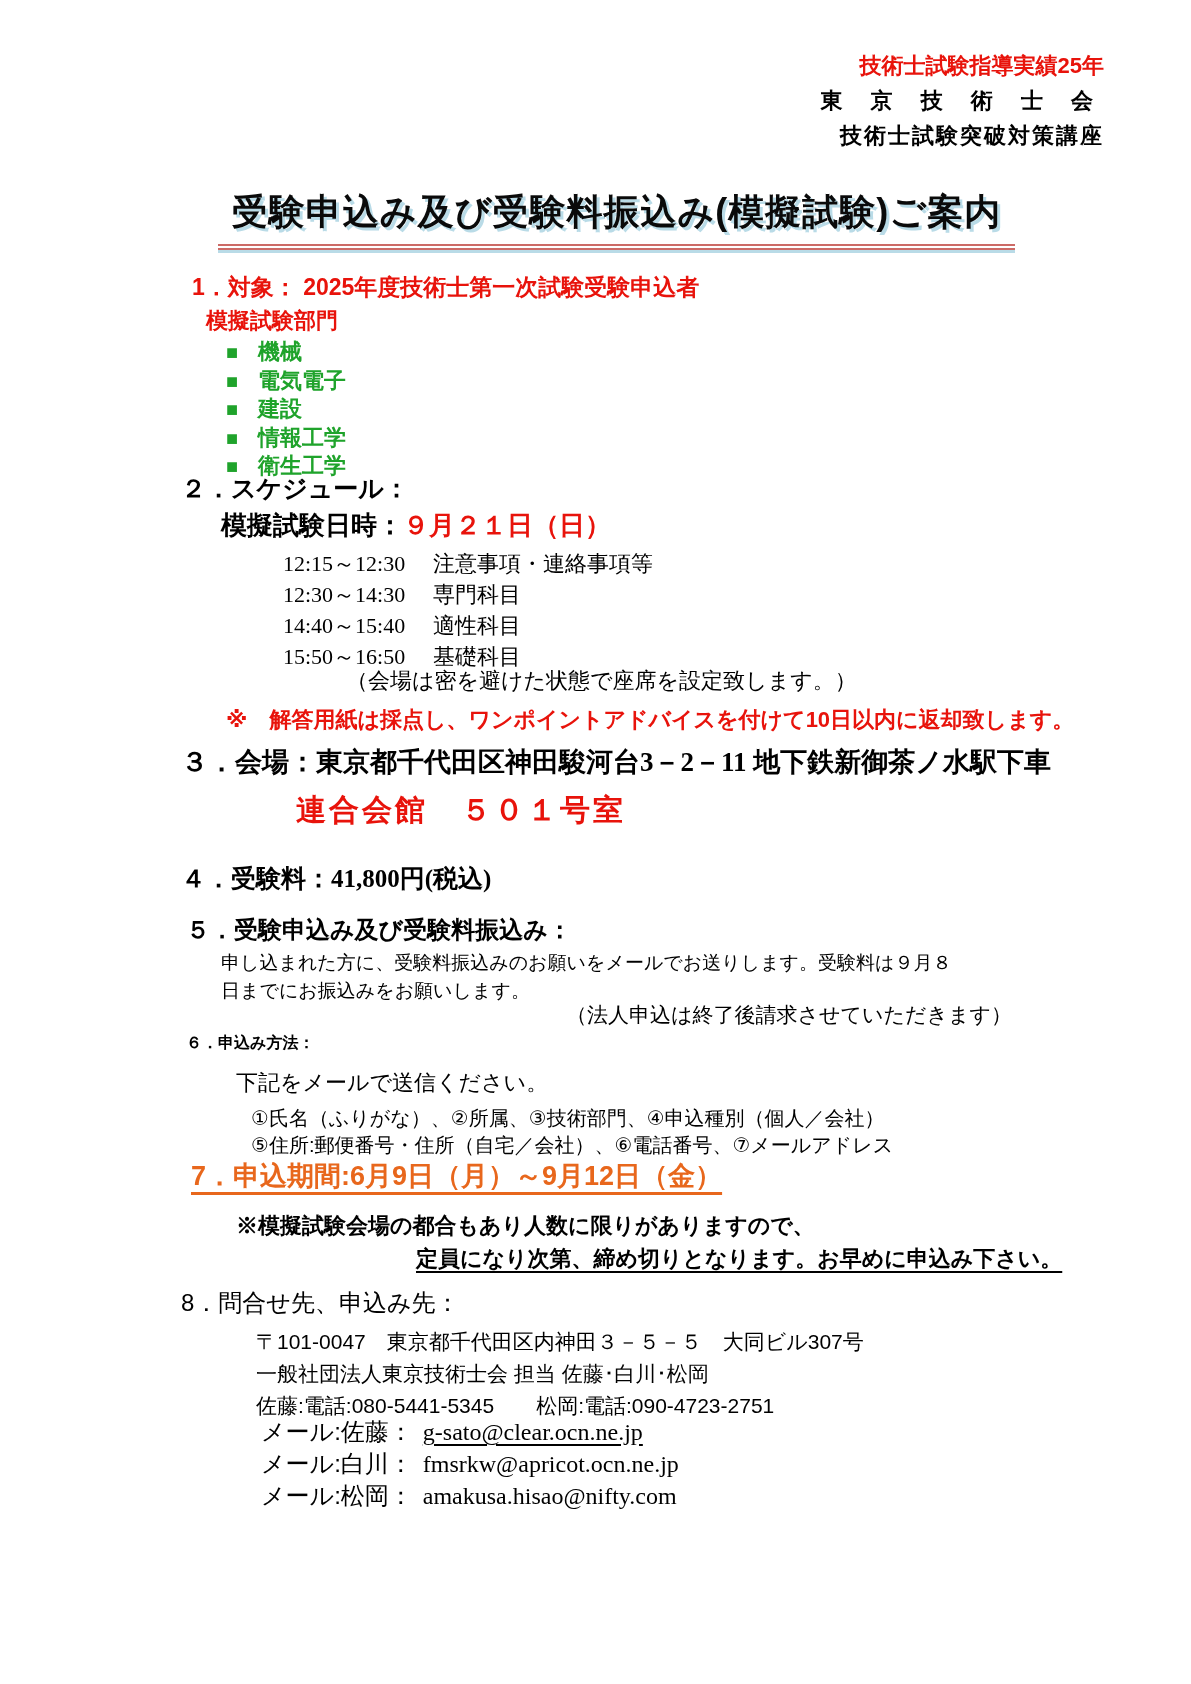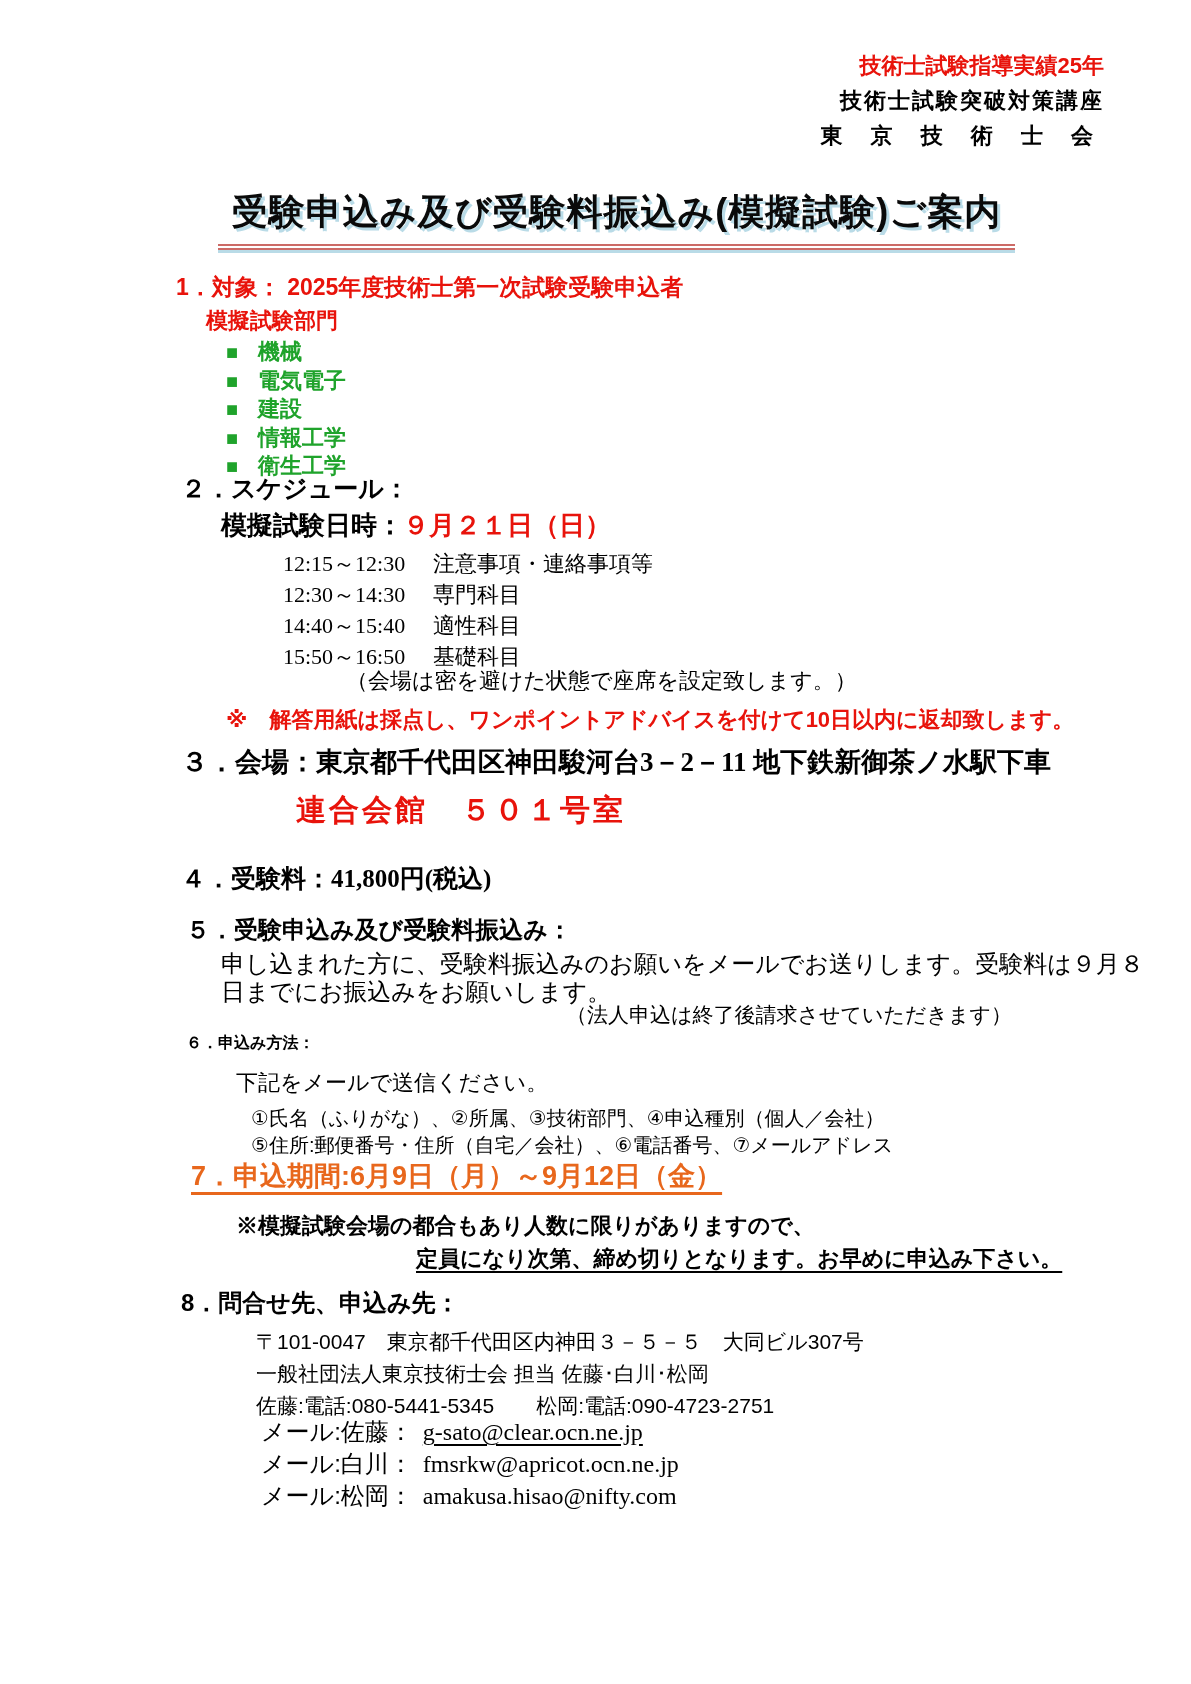--- a/index.html
+++ b/index.html
@@ -32,21 +32,21 @@
     font-weight: bold;
     letter-spacing: 1px;
     color: #0a0a0a;
     text-shadow: 3px 3px 0 #b9dbe7;
     padding: 0 14px 7px 14px;
     border-bottom: 6px double #cc6a66;
     box-shadow: 0 3px 0 0 #b9dbe7;
   }
 
   
-  .s1-head { top: 272px; left: 155px; font-size: 23px; font-weight: bold; color: #e8130b; }
+  .s1-head { top: 272px; left: 171px; font-size: 23px; font-weight: bold; color: #e8130b; }
   .s1-sub  { top: 306px; left: 185px; font-size: 22px; font-weight: bold; color: #e8130b; }
   .departments { top: 338px; left: 205px; list-style: none; margin: 0; padding: 0; }
   .departments li { font-size: 22px; font-weight: bold; color: #1fa32b; line-height: 27.5px; }
   .departments .bullet { margin-right: 20px; font-size: 20px; }
 
   
   .s2-head { top: 472px; left: 160px; font-size: 25px; font-weight: bold; }
   .date-line { top: 508px; left: 200px; font-size: 26px; font-weight: bold; }
   .date-line .date-value { color: #e8130b; }
   .schedule { top: 548px; left: 262px; font-size: 22px; }
@@ -60,54 +60,54 @@
   .s3-head .address { font-family: "Liberation Serif", "DejaVu Serif", serif; font-weight: 600; }
   .venue-red { top: 790px; left: 275px; font-size: 30px; font-weight: 600; color: #e8130b; letter-spacing: 3px; }
   .online-note { top: 833px; left: 232px; font-size: 22px; font-weight: 600; }
 
   
   .s4-head { top: 862px; left: 160px; font-size: 25px; font-weight: bold; }
   .s4-head .fee { font-family: "Liberation Serif", "DejaVu Serif", serif; font-weight: 600; }
 
   
   .s5-head { top: 914px; left: 165px; font-size: 24px; font-weight: bold; }
-  .s5-body { top: 950px; left: 200px; font-size: 24px; line-height: 28px; }
+  .s5-body { top: 950px; left: 200px; font-size: 19px; line-height: 28px; font-family: Liberation Mono, monospace; }
   .corporate-note { top: 1001px; left: 545px; font-size: 21px; }
 
   
   .s6-head { top: 1033px; left: 165px; font-size: 16px; font-weight: bold; }
   .instruction { top: 1068px; left: 215px; font-size: 22px; }
   .circled { top: 1105px; left: 230px; font-size: 20px; line-height: 27px; font-weight: 500; }
 
   
   .s7-head {
     top: 1158px; left: 170px; font-size: 27px; font-weight: bold; color: #e8671c;
     text-decoration: underline; text-decoration-thickness: 3px; text-underline-offset: 7px;
   }
   .s7-note1 { top: 1211px; left: 215px; font-size: 22px; font-weight: 600; }
   .s7-note2 { top: 1244px; left: 395px; font-size: 22px; font-weight: 600;
     text-decoration: underline; text-underline-offset: 5px; text-align: right; }
 
   
-  .s8-head { top: 1287px; left: 160px; font-size: 24px; font-weight: bold; }
+  .s8-head { top: 1287px; left: 160px; font-size: 24px; font-weight: normal; }
   .s8-addr { top: 1326px; left: 235px; font-size: 21px; line-height: 32px; font-weight: 500; }
   .emails { top: 1416px; left: 240px; font-size: 24px; }
   .email-row { line-height: 32px; }
   .email-value { font-family: "Liberation Serif", "DejaVu Serif", serif; margin-left: 10px; }
   .email-link { text-decoration: underline; text-underline-offset: 4px; color: #000; }
 </style>
 </head>
 <body>
 
 <div class="page">
 
   <div class="abs doc-header">
     <div class="hdr-line hdr-red">技術士試験指導実績25年</div>
+    <div class="hdr-line hdr-org">東 京 技 術 士 会</div>
     <div class="hdr-line hdr-course">技術士試験突破対策講座</div>
-    <div class="hdr-line hdr-org">東 京 技 術 士 会</div>
   </div>
 
   <div class="abs title-wrap">
     <h1 class="main-title">受験申込み及び受験料振込み(模擬試験)ご案内</h1>
   </div>
 
   <div class="abs s1-head">1．対象： 2025年度技術士第一次試験受験申込者</div>
   <div class="abs s1-sub">模擬試験部門</div>
   <ul class="abs departments">
     <li>

